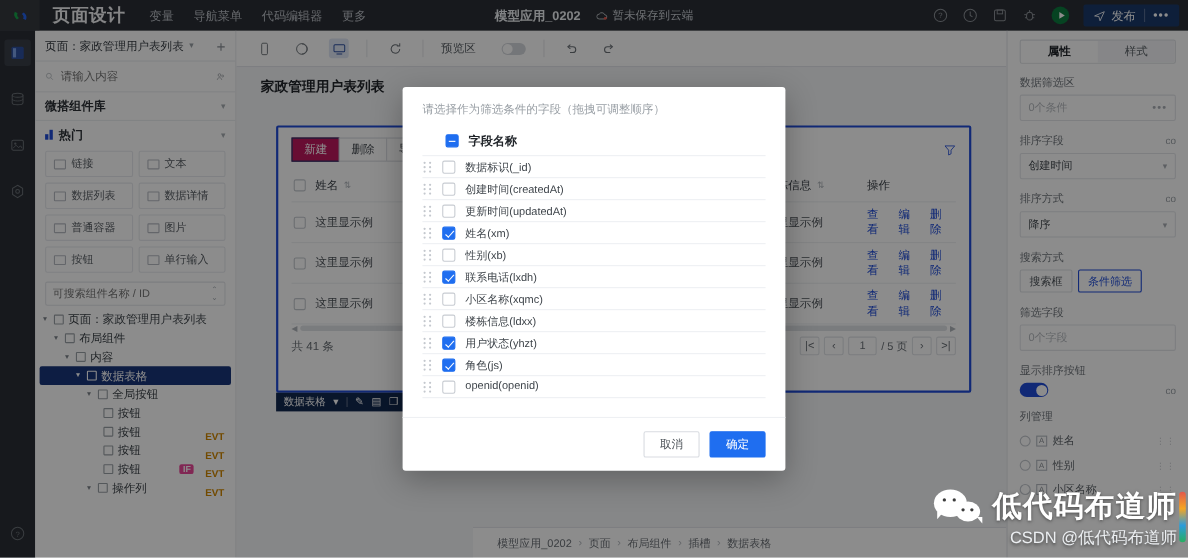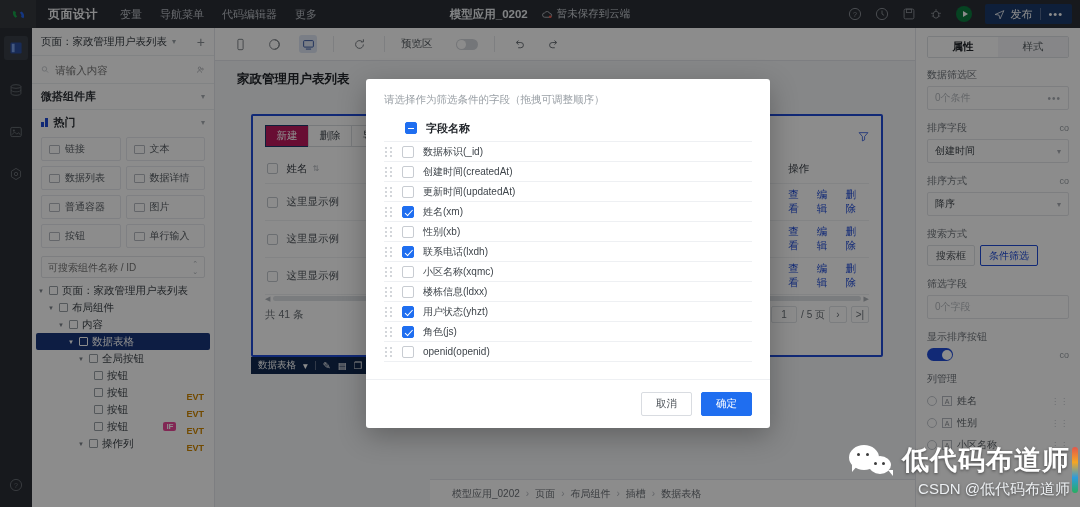--- a/index.html
+++ b/index.html
@@ -15,21 +15,21 @@
   .dim { position: absolute; inset: 0; background: rgba(0,0,0,0.45); z-index: 50; }
 
   
   .topbar {
     position: absolute; top: 0; left: 0; width: 1080px; height: 28px;
     background: #2b2f36; display: flex; align-items: center;
     color: #e8eaed; font-size: 11px;
   }
   .logo-box { width: 36px; height: 28px; display: flex; align-items: center; justify-content: center; background: #35393f; }
   .logo-svg { width: 15px; height: 15px; }
-  .top-title { font-size: 12px; font-weight: bold; margin-left: 12px; color: #f2f3f5; letter-spacing: .5px;}
+  .top-title { font-size: 16px; font-weight: bold; margin-left: 12px; color: #f2f3f5; letter-spacing: .5px;}
   .top-menu { display: flex; gap: 18px; margin-left: 22px; }
   .top-menu span { font-size: 11px; color: #b9bdc4; }
   .top-center { position: absolute; left: 0; right: 0; display:flex; justify-content:center; align-items:center; gap: 14px; pointer-events:none;}
   .top-center > * { pointer-events: auto; }
   .app-name { font-size: 11.5px; color: #eceff2; font-weight: bold; }
   .save-state { font-size: 10.5px; color: #c8ccd2; display:flex; align-items:center; gap:4px;}
   .cloud-ic { width: 11px; height: 9px; position: relative; display:inline-block;}
   .top-right { margin-left: auto; display: flex; align-items: center; gap: 13px; padding-right: 8px; }
   .tr-ic { width: 14px; height: 14px; opacity: .75; }
   .play-btn { width: 16px; height: 16px; border-radius: 50%; background: #0b7a3e; display: flex; align-items: center; justify-content: center; }
@@ -167,21 +167,21 @@
   .switch i { position: absolute; right: 1.5px; top: 1.5px; width: 10px; height: 10px; border-radius: 50%; background: #fff; }
   .swrow { display: flex; align-items: center; margin-bottom: 11px; }
   .swrow .link { margin-left: auto; color: #9aa0a6; font-size: 9px; }
   .collist-row { display: flex; align-items: center; gap: 5px; font-size: 10px; color: #5c6268; padding: 4px 0; }
   .collist-row .cbx2 { width: 10px; height: 10px; border: 1px solid #c4c8ce; border-radius: 50%; flex:none;}
   .collist-row .tagic { border: 1px solid #b6bbc2; font-size: 7px; width: 10px; height: 10px; display:flex; align-items:center; justify-content:center; color:#8b9096; flex:none;}
   .collist-row .grip { margin-left: auto; color: #c0c4ca; font-size: 8px; letter-spacing: 1px;}
 
   
   .modal {
-    position: absolute; z-index: 60; top: 79px; left: 366px; width: 404px; height: 349px;
+    position: absolute; z-index: 60; top: 79px; left: 366px; width: 348px; height: 349px;
     background: #fff; border-radius: 3px; box-shadow: 0 8px 28px rgba(0,0,0,.28);
     display: flex; flex-direction: column;
   }
   .modal-hdr { padding: 14px 18px 8px; font-size: 10.5px; color: #9aa0a6; }
   .modal-body { flex: 1; padding: 0 18px; overflow: hidden; }
   .fhead { display: flex; align-items: center; gap: 9px; height: 26px; padding-left: 21px; }
   .fhead .lbl { font-size: 11px; color: #22262b; font-weight: bold; }
   .cb { width: 12px; height: 12px; border: 1px solid #c8ccd2; border-radius: 2px; background: #fff; flex: none; position: relative;}
   .cb.checked { background: #1f6ef0; border-color: #1f6ef0; }
   .cb.checked::after {

